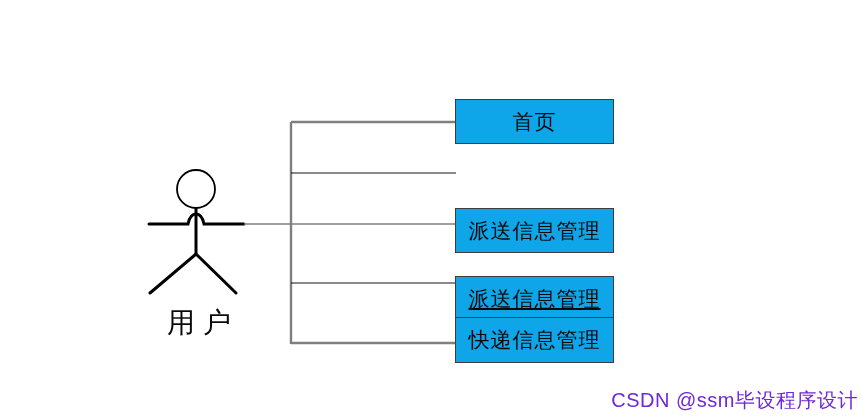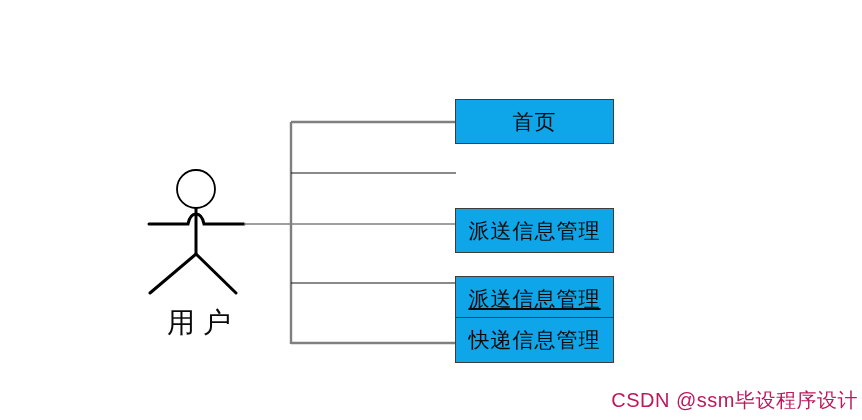--- a/index.html
+++ b/index.html
@@ -53,21 +53,21 @@
     letter-spacing: 8px;
     color: #0a0a0a;
     white-space: nowrap;
   }
   .watermark {
     position: absolute;
     right: 4px;
     top: 387px;
     font-size: 20px;
     letter-spacing: 0.5px;
-    color: #be185d;
+    color: #6d28d9;
     white-space: nowrap;
   }
 </style>
 </head>
 <body>
 
 <div class="canvas">
 
   <svg class="diagram-svg" width="862" height="420" viewBox="0 0 862 420">
 

